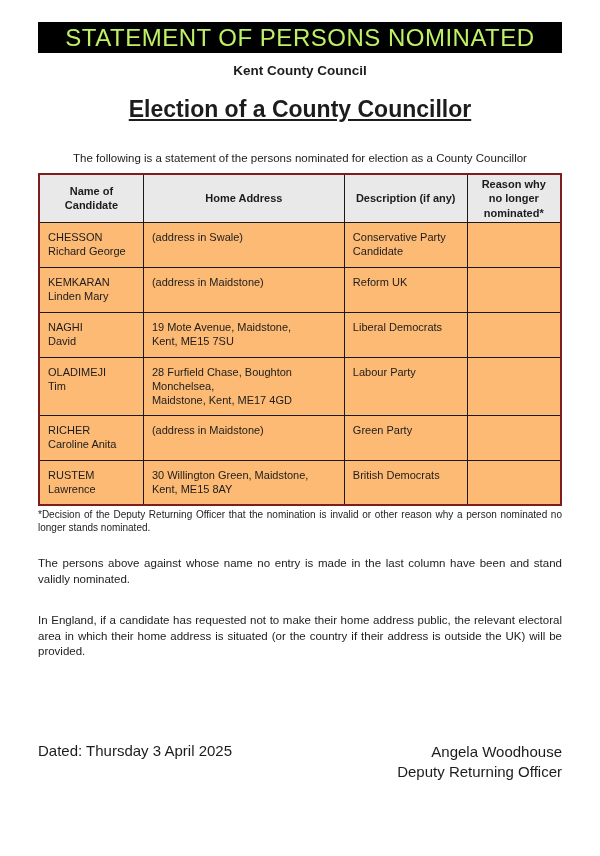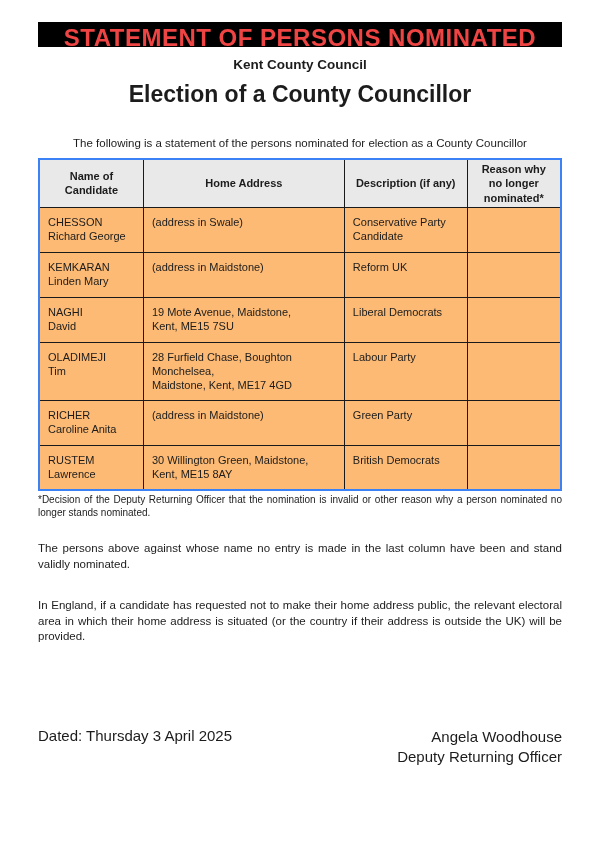--- a/index.html
+++ b/index.html
@@ -5,60 +5,61 @@
   * { margin: 0; padding: 0; box-sizing: border-box; }
   html, body { width: 600px; height: 856px; background: #ffffff; overflow: hidden; }
   body {
     font-family: "Liberation Sans", "DejaVu Sans", sans-serif;
     color: #1c1c1c;
   }
   .page { padding: 22px 38px 0 38px; width: 600px; }
 
   .banner {
     background: #000000;
-    color: #ef4444;
-    font-weight: bold;
+    color: #bef264;
+    font-weight: normal;
     font-size: 24px;
     letter-spacing: 0.5px;
     text-align: center;
-    height: 25px;
+    height: 31px;
     line-height: 31px;
     white-space: nowrap;
   }
   .authority {
     margin-top: 10px;
     text-align: center;
     font-weight: bold;
     font-size: 13.5px;
   }
   .election-title {
-    margin-top: 9px;
+    margin-top: 18px;
     text-align: center;
     font-weight: bold;
     font-size: 23px;
+    text-decoration: underline;
   }
   .statement-intro {
     margin-top: 28px;
     text-align: center;
     font-size: 11.5px;
     line-height: 1.3;
   }
   .division-name {
     margin-top: 6px;
     text-align: center;
     font-size: 28px;
     font-weight: 400;
   }
 
   table.candidates {
     margin-top: 7px;
     width: 524px;
     border-collapse: collapse;
     table-layout: fixed;
-    border: 2px solid #3b82f6;
+    border: 2px solid #7f1d1d;
   }
   table.candidates th, table.candidates td {
     border: 1px solid #1a1a1a;
     font-size: 11px;
     line-height: 1.3;
   }
   table.candidates th {
     background: #e9e9e9;
     font-weight: bold;
     text-align: center;

